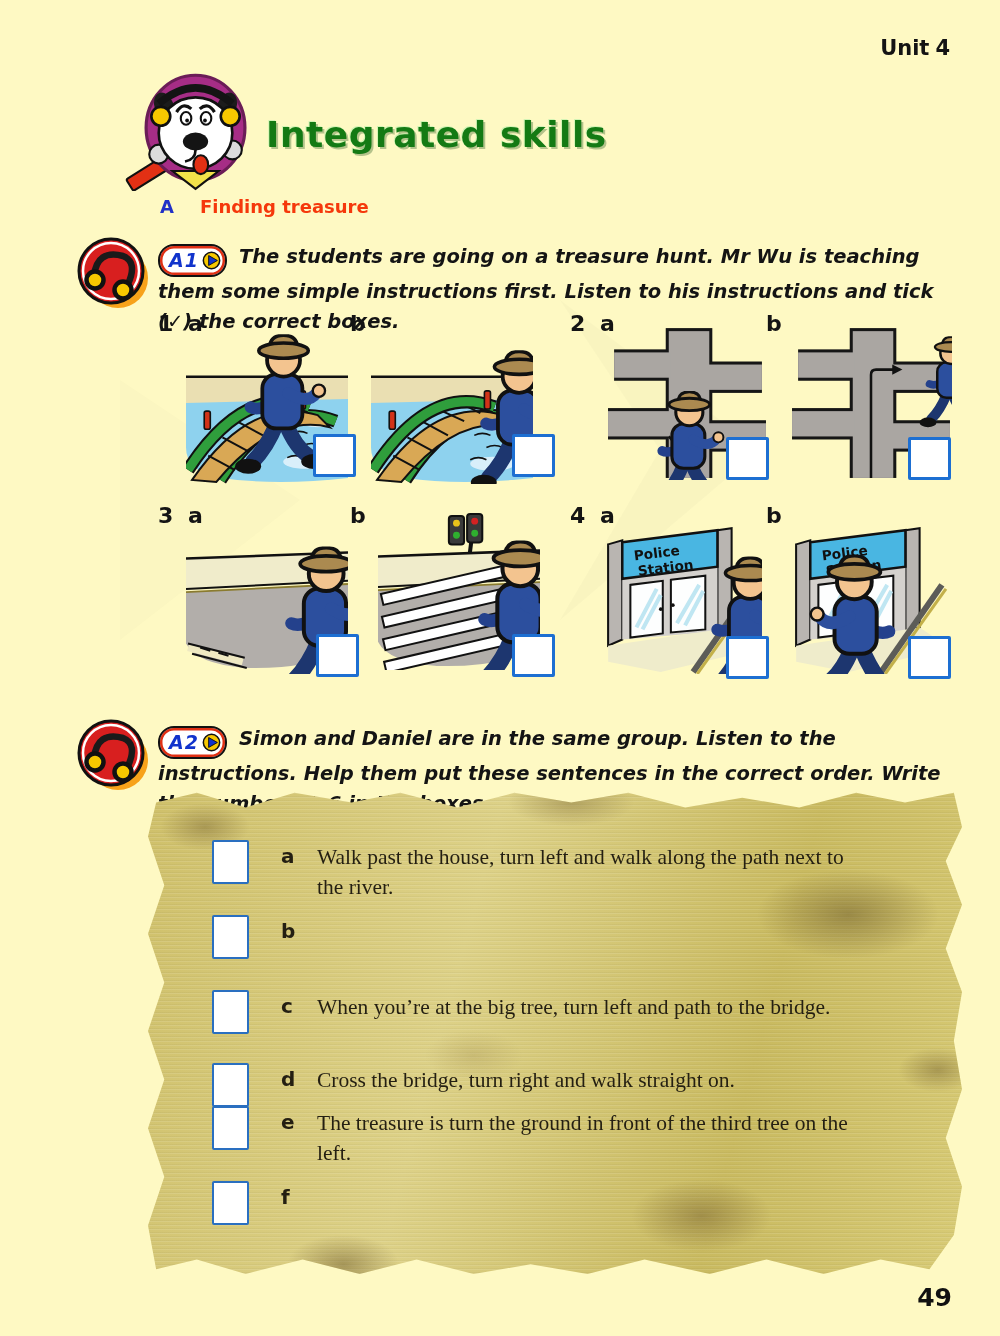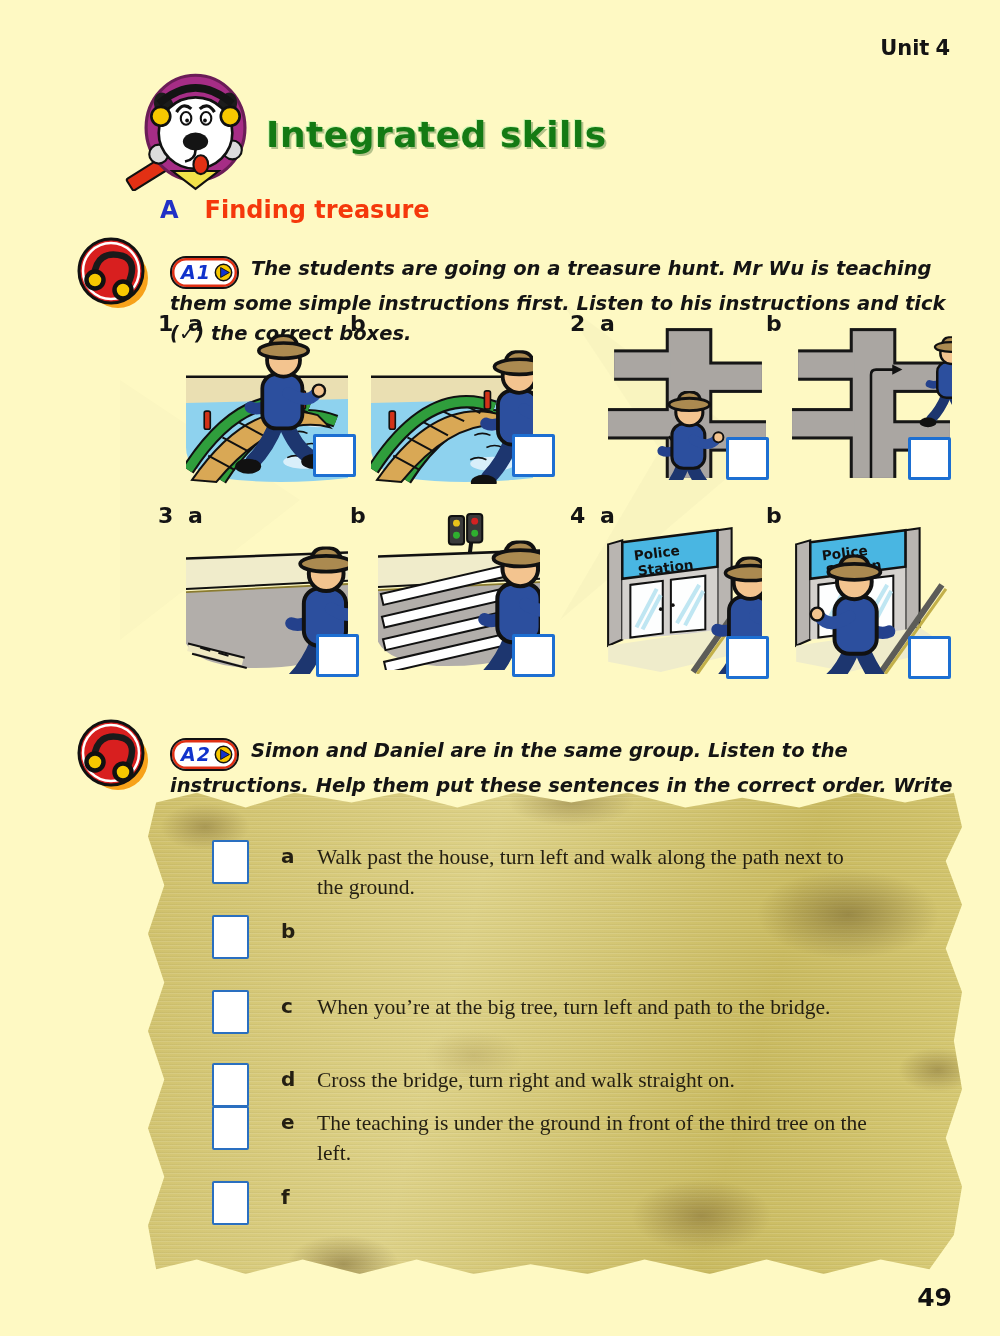--- a/index.html
+++ b/index.html
@@ -8,28 +8,28 @@
   
   .unit{position:absolute;top:36px;right:50px;font-size:21px;color:#141414;
         font-family:"DejaVu Sans",sans-serif;}
   .unit .u-word{font-weight:600;}
   .unit .u-num{font-weight:800;margin-left:6px;}
   .mascot{position:absolute;left:124px;top:70px;width:142px;height:118px;}
   .main-title{position:absolute;left:266px;top:114px;margin:0;font-size:36px;font-weight:800;
         color:#147a14;font-family:"DejaVu Sans",sans-serif;letter-spacing:.5px;
         text-shadow:2px 2px 0 rgba(10,70,10,.30), -1px -1px 0 rgba(180,240,170,.6);}
   .section-line{position:absolute;left:160px;top:196px;font-family:"DejaVu Sans",sans-serif;
-        font-size:24px;font-weight:800;}
+        font-size:18px;font-weight:800;}
   .sec-letter{color:#2131c6;margin-right:26px;}
   .sec-name{color:#f5380b;}
   
   .listen-icon{position:absolute;width:74px;height:74px;}
   .listen-icon.t1{left:76px;top:236px;}
   .listen-icon.t2{left:76px;top:718px;}
-  .task-text{position:absolute;width:786px;margin:12px;font-family:"DejaVu Sans",sans-serif;
+  .task-text{position:absolute;width:786px;margin:0;font-family:"DejaVu Sans",sans-serif;
         font-style:italic;font-weight:700;font-size:19.5px;line-height:29.5px;color:#141414;}
   .task-text.t1{left:158px;top:242px;}
   .task-text.t2{left:158px;top:724px;}
   .badge{display:inline-flex;align-items:center;background:#fff;border:2.5px solid #111;
         border-radius:16px;box-shadow:inset 0 0 0 2.5px #e03014;padding:0 4px 0 9px;
         height:29px;margin-right:12px;vertical-align:-4px;}
   .badge-text{font-style:italic;font-weight:800;font-size:19px;color:#1133cc;letter-spacing:1px;
         font-family:"DejaVu Sans",sans-serif;margin-right:3px;}
   .badge-play{width:19px;height:19px;}
   
@@ -364,40 +364,40 @@
           <circle cx="10" cy="10" r="8.6" fill="#f7c800" stroke="#111" stroke-width="1.6"></circle>
           <polygon points="7,4.8 16.2,10 7,15.2" fill="#1133cc" stroke="#111" stroke-width="1"></polygon>
         </svg>
       </span><span>Simon and Daniel are in the same group. Listen to the instructions. Help them put these sentences in the correct order. Write the numbers 1–6 in the boxes.</span>
   </p>
 
   <div class="parchment">
     <div class="prow" style="top:52px">
       <div class="cb2"></div>
       <div class="sent-letter">a</div>
-      <div class="sent-text">Walk past the house, turn left and walk along the path next to the ground.</div>
+      <div class="sent-text">Walk past the house, turn left and walk along the path next to the river.</div>
     </div>
     <div class="prow" style="top:127px">
       <div class="cb2"></div>
       <div class="sent-letter">b</div>
     </div>
     <div class="prow" style="top:202px">
       <div class="cb2"></div>
       <div class="sent-letter">c</div>
       <div class="sent-text">When you’re at the big tree, turn left and path to the bridge.</div>
     </div>
     <div class="prow" style="top:275px">
       <div class="cb2"></div>
       <div class="sent-letter">d</div>
       <div class="sent-text">Cross the bridge, turn right and walk straight on.</div>
     </div>
     <div class="prow" style="top:318px">
       <div class="cb2"></div>
       <div class="sent-letter">e</div>
-      <div class="sent-text">The teaching is under the ground in front of the third tree on the left.</div>
+      <div class="sent-text">The treasure is turn the ground in front of the third tree on the left.</div>
     </div>
     <div class="prow" style="top:393px">
       <div class="cb2"></div>
       <div class="sent-letter">f</div>
     </div>
   </div>
 
   <div class="pagenum">49</div>
 </div>
 

